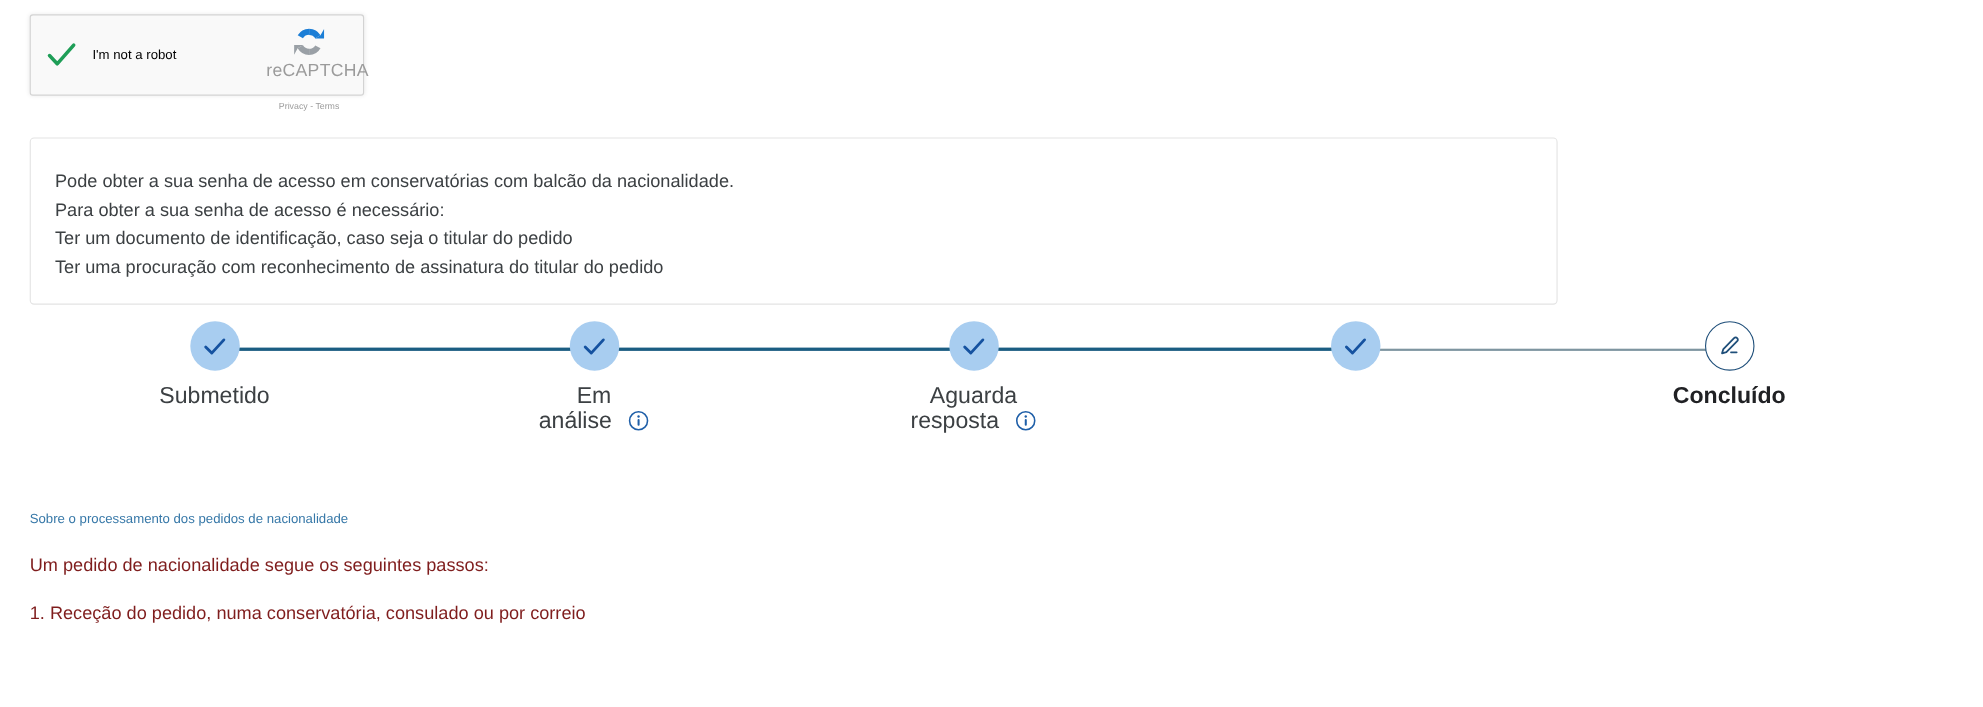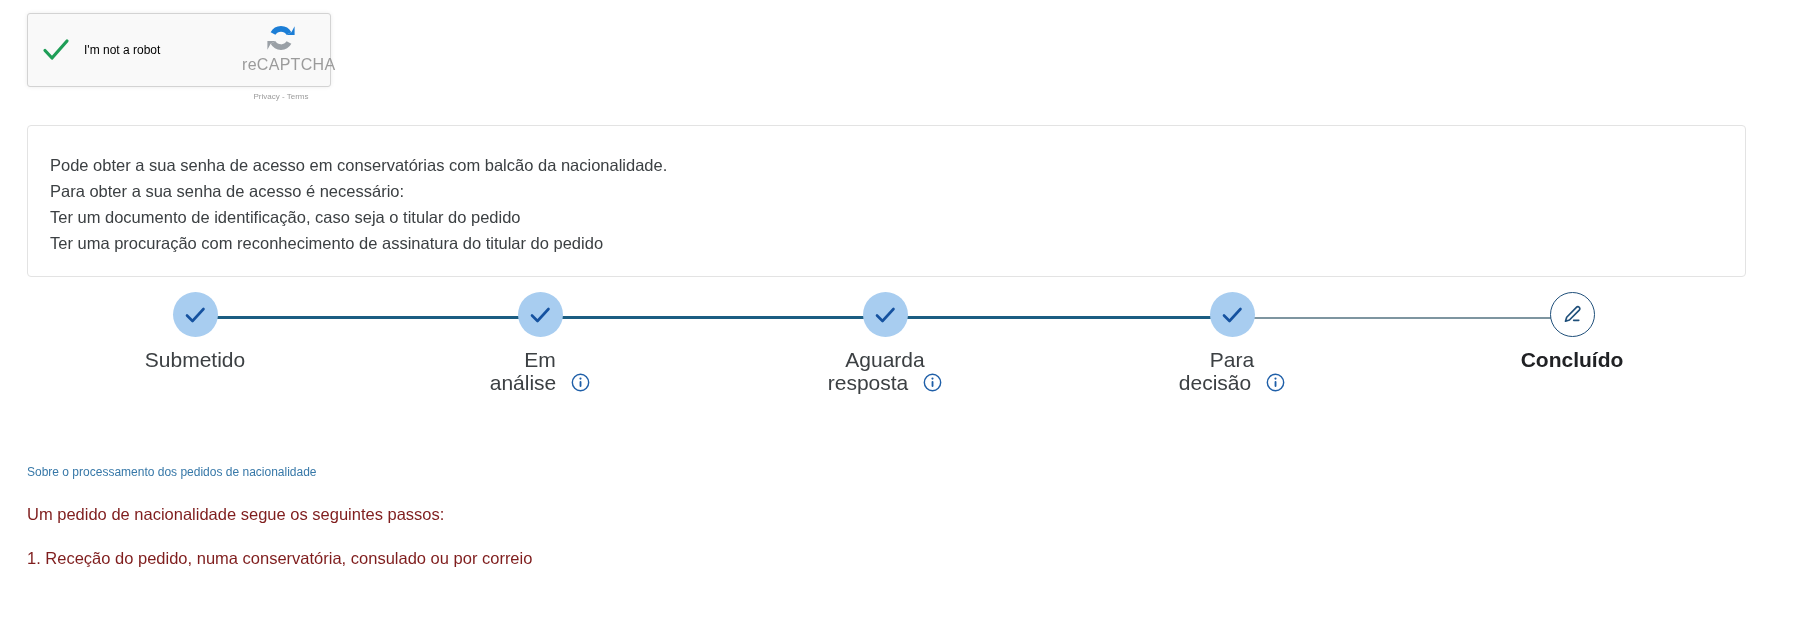--- a/index.html
+++ b/index.html
@@ -48,21 +48,21 @@
     margin-top: 1px; letter-spacing: .3px;
   }
   .rc-legal {
     font-size: 8px; color: #9b9b9b; margin-top: 18px;
   }
 
   
   .infobox {
     position: absolute;
     left: 27px; top: 125px;
-    width: 1719px; height: 152px;
+    width: 1389px; height: 152px;
     border: 1px solid #e3e3e3;
     border-radius: 4px;
     background: #ffffff;
     padding: 26px 0 0 22px;
   }
   .infobox p {
     font-size: 16.5px;
     line-height: 26px;
     color: #3c4043;
     font-family: "Liberation Sans", sans-serif;
@@ -218,31 +218,20 @@
         </span>
       </div>
     </div>
 
     <div class="step" style="left:1232px;">
       <div class="node filled">
         <svg width="26" height="26" viewBox="0 0 26 26">
           <path d="M5 13.5 L10.5 19 L21.5 7" fill="none" stroke="#1552a0" stroke-width="2.6" stroke-linecap="round" stroke-linejoin="round"></path>
         </svg>
       </div>
-      <div class="step-label">
-        <span class="lbl-line">Para</span>
-        <span class="lbl-line with-icon">
-          <span>decisão</span>
-          <svg class="info-icon" viewBox="0 0 20 20">
-            <circle cx="10" cy="10" r="8.6" fill="none" stroke="#1f5fa8" stroke-width="1.5"></circle>
-            <circle cx="10" cy="5.9" r="1.15" fill="#1f5fa8"></circle>
-            <rect x="9.05" y="8.4" width="1.95" height="6.3" rx="0.95" fill="#1f5fa8"></rect>
-          </svg>
-        </span>
-      </div>
     </div>
 
     <div class="step" style="left:1572px;">
       <div class="node outline">
         <svg width="22" height="22" viewBox="0 0 24 24">
           <path d="M16.8 3.6 c.9-.9 2.3-.9 3.1 0 .9.9.9 2.3 0 3.1 L9.2 17.5 l-4.3 1.3 1.3-4.3 z" fill="none" stroke="#1f4f7a" stroke-width="1.8" stroke-linejoin="round" stroke-linecap="round"></path>
           <path d="M13.8 17.8 h5.6" fill="none" stroke="#1f4f7a" stroke-width="1.8" stroke-linecap="round"></path>
         </svg>
       </div>
       <div class="step-label strong">

